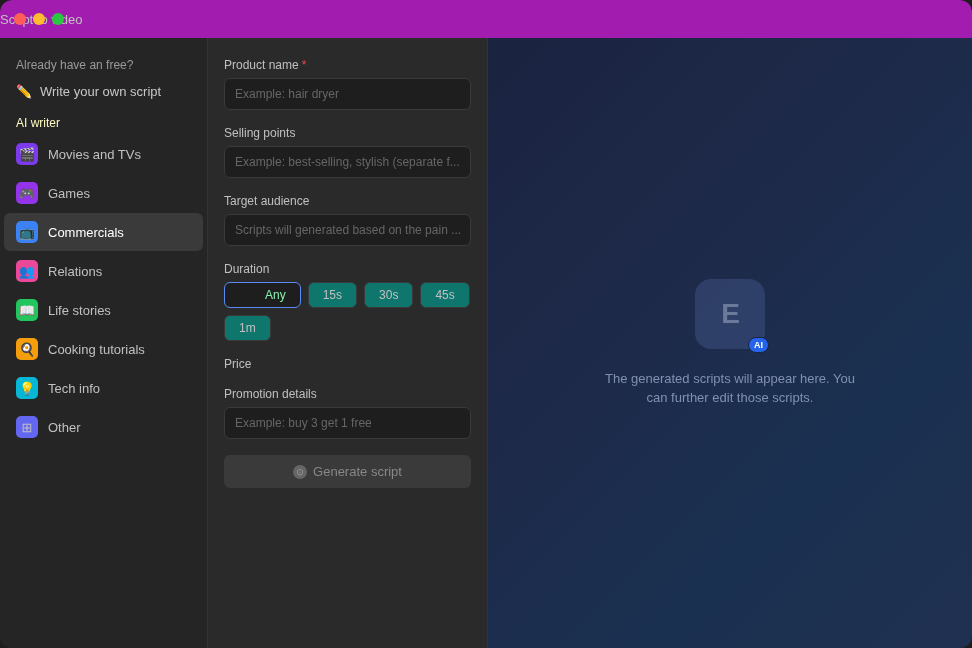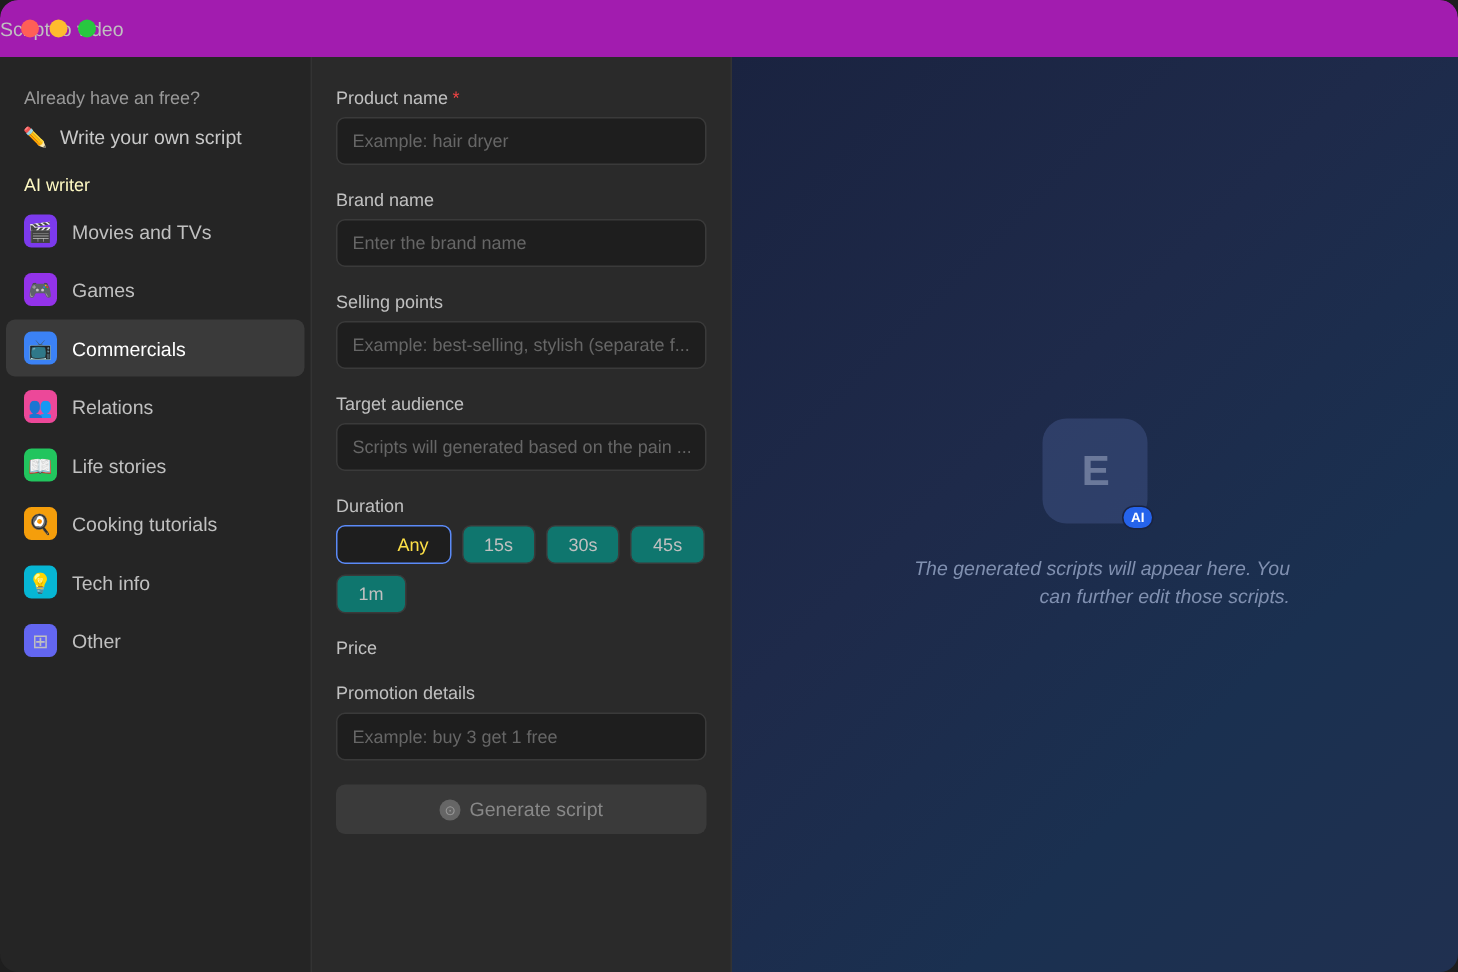--- a/index.html
+++ b/index.html
@@ -194,21 +194,21 @@
       border: 1px solid #3a3a3a;
       background: #0f766e;
       color: #c0c0c0;
       font-size: 12px;
       cursor: pointer;
     }
 
     .duration-btn.active {
       background: #1e1e1e;
       border: 1.5px solid #5b8af7;
-      color: #fde047;
+      color: #86efac;
       padding-left: 40px;
     }
 
     
     .generate-btn {
       width: 100%;
       padding: 9px;
       background: #3a3a3a;
       border: none;
       border-radius: 6px;
@@ -279,24 +279,23 @@
       font-size: 9px;
       font-weight: 700;
       color: #fff;
       border: 1.5px solid #1a2340;
       text-align: right;
     }
 
     .preview-text {
       font-size: 13px;
       color: #8090b0;
-      text-align: right;
+      text-align: center;
       max-width: 260px;
       line-height: 1.5;
-      font-style: italic;
     }
   </style>
 </head>
 <body>
 
 <div class="titlebar">
   <div class="traffic-lights">
     <div class="traffic-light tl-close"></div>
     <div class="traffic-light tl-min"></div>
     <div class="traffic-light tl-max"></div>
@@ -357,24 +356,20 @@
     <div class="form-panel">
 
       <div class="form-group">
         <div class="form-label">
           <span>Product name</span>
           <span class="required-star">*</span>
         </div>
         <input type="text" class="form-input" placeholder="Example: hair dryer" style="">
       </div>
 
-      <div class="form-group">
-        <div class="form-label">Brand name</div>
-        <input type="text" class="form-input" placeholder="Enter the brand name" style="">
-      </div>
 
       <div class="form-group">
         <div class="form-label">Selling points</div>
         <input type="text" class="form-input" placeholder="Example: best-selling, stylish (separate f..." style="">
       </div>
 
       <div class="form-group">
         <div class="form-label">Target audience</div>
         <input type="text" class="form-input" placeholder="Scripts will generated based on the pain ..." style="">
       </div>

